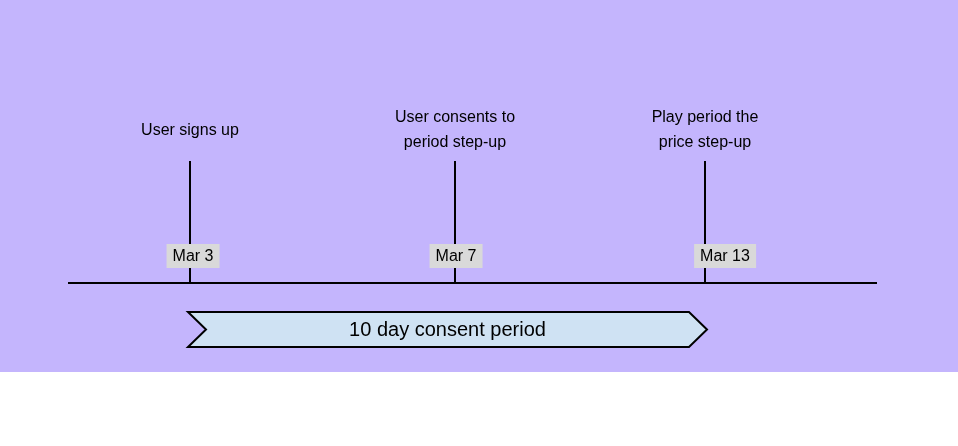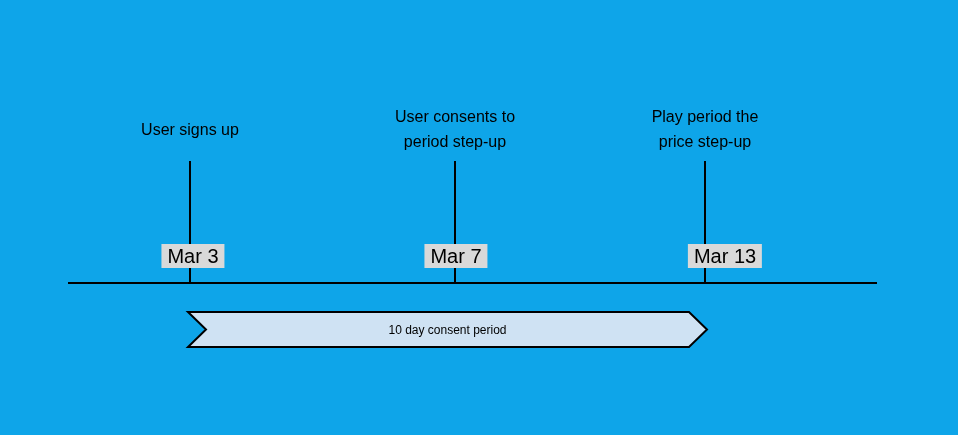--- a/index.html
+++ b/index.html
@@ -3,22 +3,22 @@
 <meta charset="utf-8">
 <style>
   html, body {
     margin: 0;
     padding: 0;
     background: #ffffff;
   }
   .canvas {
     position: relative;
     width: 958px;
-    height: 435px;
-    background: #0ea5e9;
+    height: 372px;
+    background: #c4b5fd;
     overflow: hidden;
     font-family: "Liberation Sans", "DejaVu Sans", sans-serif;
     color: #000000;
   }
   
   .axis {
     position: absolute;
     left: 68px;
     top: 282px;
     width: 809px;
@@ -52,21 +52,21 @@
   }
   .event-title.e1 { left: 70px; }
   .event-title.e2 { left: 335px; }
   .event-title.e3 { left: 585px; }
   
   .date-label {
     position: absolute;
     top: 244px;
     transform: translateX(-50%);
     background: #d9d9d9;
-    font-size: 20px;
+    font-size: 16px;
     line-height: 20px;
     padding: 2px 6px;
     white-space: nowrap;
   }
   .date-label.e1 { left: 193px; }
   .date-label.e2 { left: 456px; }
   .date-label.e3 { left: 725px; }
   
   .banner-svg {
     position: absolute;
@@ -81,21 +81,21 @@
   }
   .banner-label {
     position: absolute;
     left: 186px;
     top: 310px;
     width: 523px;
     height: 39px;
     display: flex;
     align-items: center;
     justify-content: center;
-    font-size: 12px;
+    font-size: 20px;
     text-align: center;
   }
 </style>
 </head>
 <body>
 
 <div class="canvas">
 
   <div class="event-title e1">User signs up</div>
   <div class="event-title e2">User consents to

